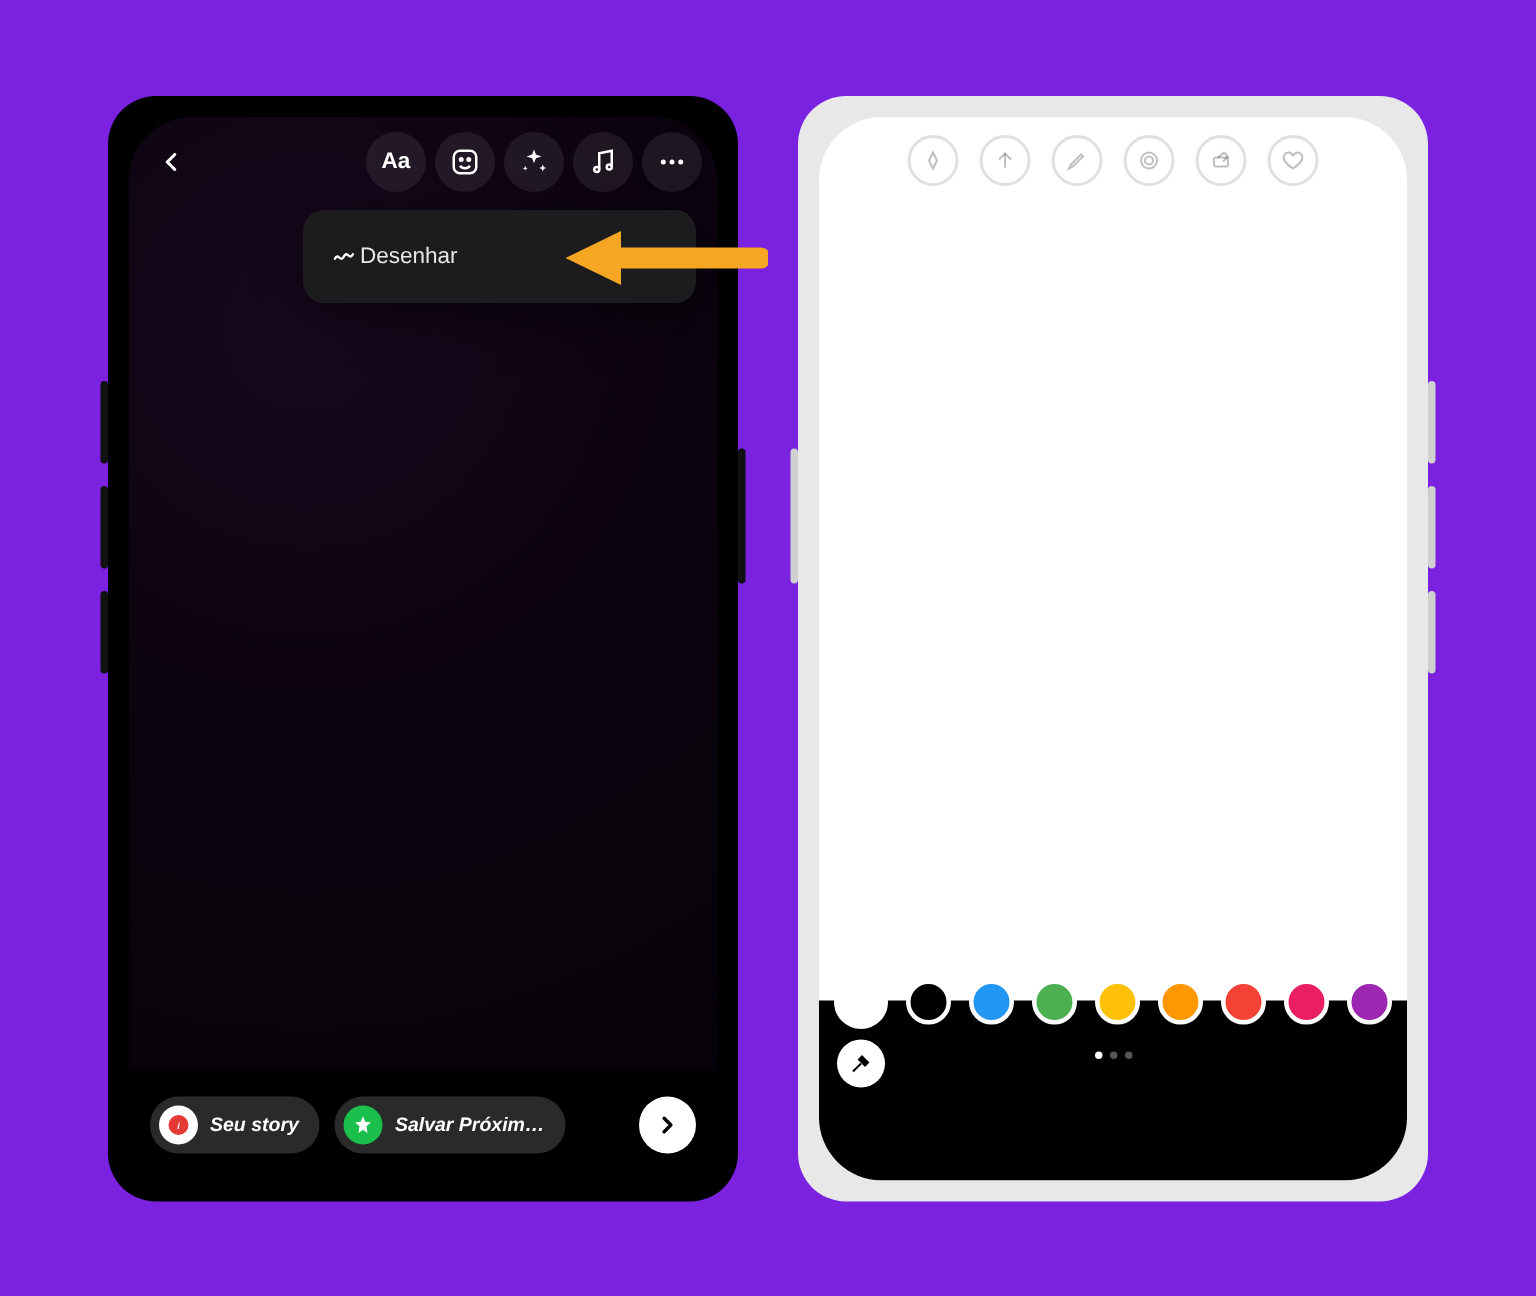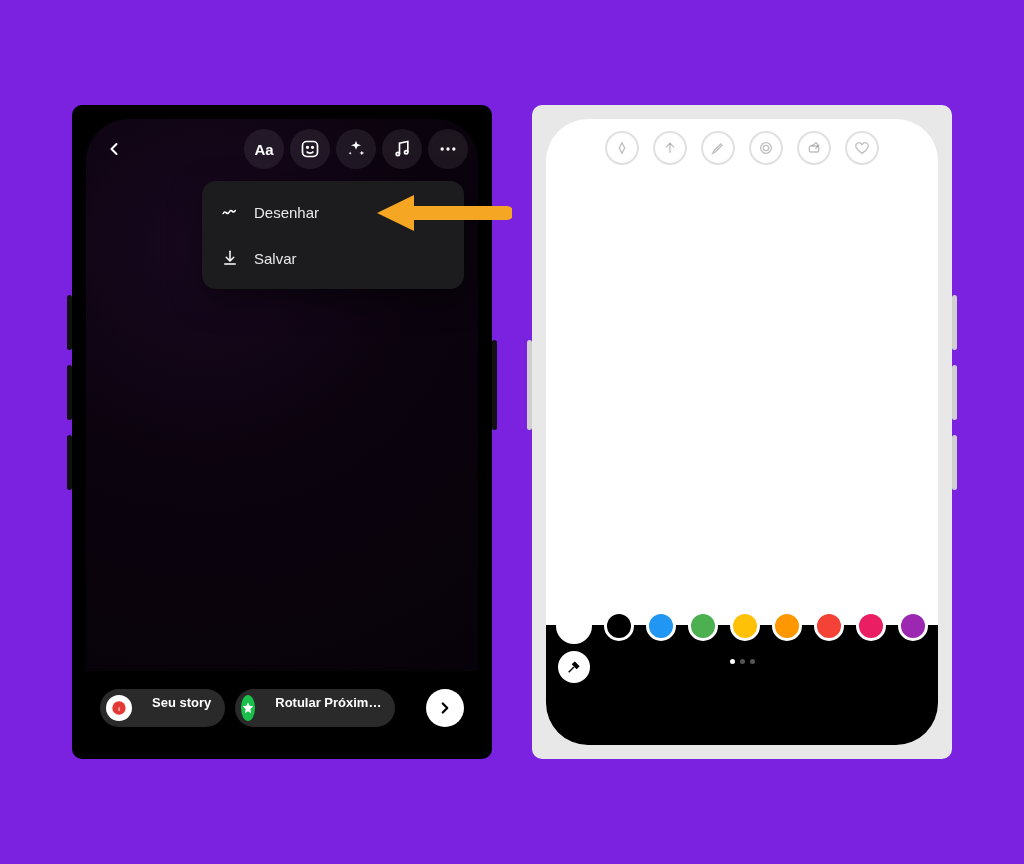--- a/index.html
+++ b/index.html
@@ -10,22 +10,22 @@
     display: flex;
     align-items: center;
     justify-content: center;
     gap: 40px;
     font-family: -apple-system, Helvetica, Arial, sans-serif;
     overflow: hidden;
   }
 
   .phone {
     width: 420px;
-    height: 654px;
-    border-radius: 10px;
+    height: 737px;
+    border-radius: 32px;
     position: relative;
     background: #000;
     display: flex;
     align-items: center;
     justify-content: center;
   }
   .phone.light { background: #e8e8e8; }
   .phone .side-btn {
     position: absolute;
     background: inherit;
@@ -82,40 +82,40 @@
   .dropdown {
     position:absolute;
     top:62px; right:14px;
     width:262px;
     background:#1c1c1e;
     border-radius:14px;
     padding:8px 0;
     box-shadow:0 10px 30px rgba(0,0,0,.5);
   }
   .dd-item{
-    display:flex;align-items:center;gap:14px;
+    display:flex;align-items:center;
     padding:14px 18px;
     color:#e8e8e8;font-size:15px;
   }
   .dd-icon{width:20px;display:flex;align-items:center;justify-content:center;color:#fff;}
 
   .story-bottom{
     margin-top:auto;
     background:#000;
     padding:18px 14px 18px 14px;
     display:flex;align-items:center;gap:10px;
   }
   .chip{
-    display:flex;align-items:flex-start;gap:20px;
+    display:flex;align-items:center;gap:8px;
     background:#2a2a2a;
     border-radius:22px;
     padding:6px 14px 6px 6px;
     color:#fff;font-size:13px;font-weight:600;
     white-space:nowrap;
-    max-width:160px;overflow:hidden;text-overflow:ellipsis;
+    max-width:160px;overflow:hidden;text-overflow:ellipsis;font-style:italic;
   }
   .chip .avatar{width:26px;height:26px;border-radius:50%;background:#fff;display:flex;align-items:center;justify-content:center;}
   .next-btn{
     width:38px;height:38px;border-radius:50%;
     background:#fff;color:#000;
     display:flex;align-items:center;justify-content:center;
     margin-left:auto;font-size:18px;
   }
 
   
@@ -225,50 +225,40 @@
     </div>
 
     <div class="dropdown">
       <div class="dd-item">
         <span class="dd-icon">
           <svg width="18" height="18" viewBox="0 0 24 24" fill="none" stroke="currentColor" stroke-width="2.2" stroke-linecap="round">
               <path d="M3 14c3-6 5 4 8-2s5 4 8-2"></path>
             </svg>
         </span>
         <span>Desenhar</span>
-      </div>
-      <div class="dd-item">
-        <span class="dd-icon">
-          <svg width="18" height="18" viewBox="0 0 24 24" fill="none" stroke="currentColor" stroke-width="2" stroke-linecap="round">
-              <path d="M12 3v12"></path>
-              <path d="M7 11l5 5 5-5"></path>
-              <path d="M5 20h14"></path>
-            </svg>
-        </span>
-        <span>Salvar</span>
       </div>
     </div>
 
     <div class="story-bottom">
       <div class="chip">
         <span class="avatar">
           <svg width="16" height="16" viewBox="0 0 24 24">
               <circle cx="12" cy="12" r="10" fill="#e53935"></circle>
               <text x="12" y="16" font-size="9" text-anchor="middle" fill="#fff" font-weight="bold">i</text>
             </svg>
         </span>
         <span>Seu story</span>
       </div>
       <div class="chip">
         <span class="avatar" style="background:#1bbf4c">
           <svg width="14" height="14" viewBox="0 0 24 24" fill="#fff">
               <path d="M12 2l2.6 6.3L21 9l-5 4.5L17.2 21 12 17.5 6.8 21 8 13.5 3 9l6.4-.7z"></path>
             </svg>
         </span>
-        <span>Rotular Próxim…</span>
+        <span>Salvar Próxim…</span>
       </div>
       <div class="next-btn">
         <svg width="18" height="18" viewBox="0 0 24 24" fill="none" stroke="currentColor" stroke-width="3" stroke-linecap="round" stroke-linejoin="round">
             <polyline points="9 18 15 12 9 6"></polyline>
           </svg>
       </div>
     </div>
 
   </div>
 

